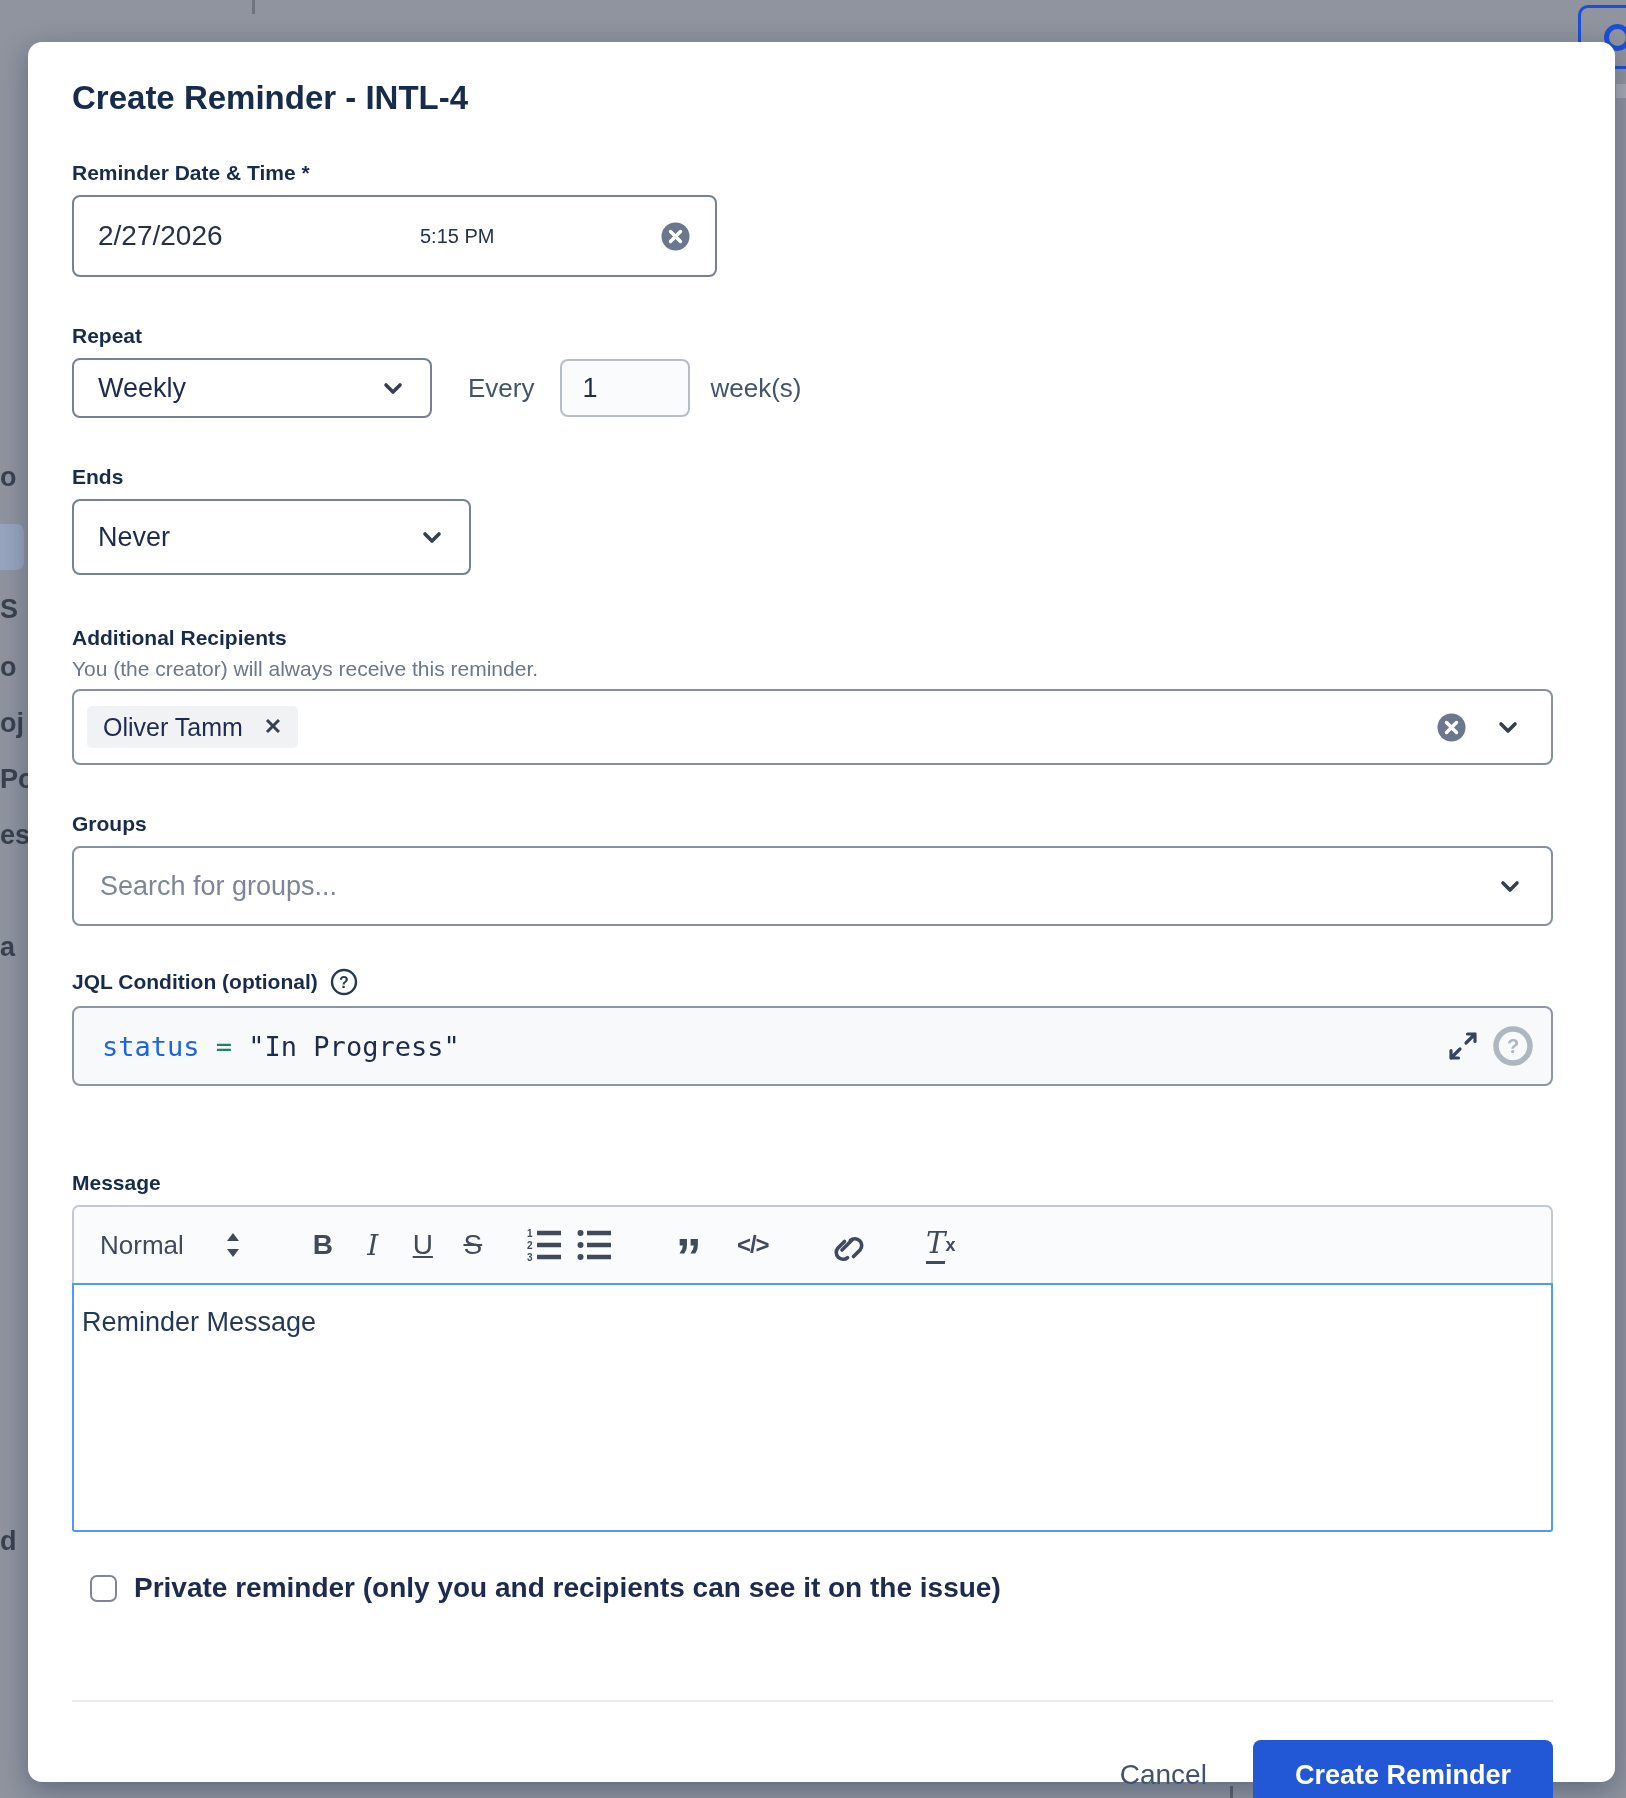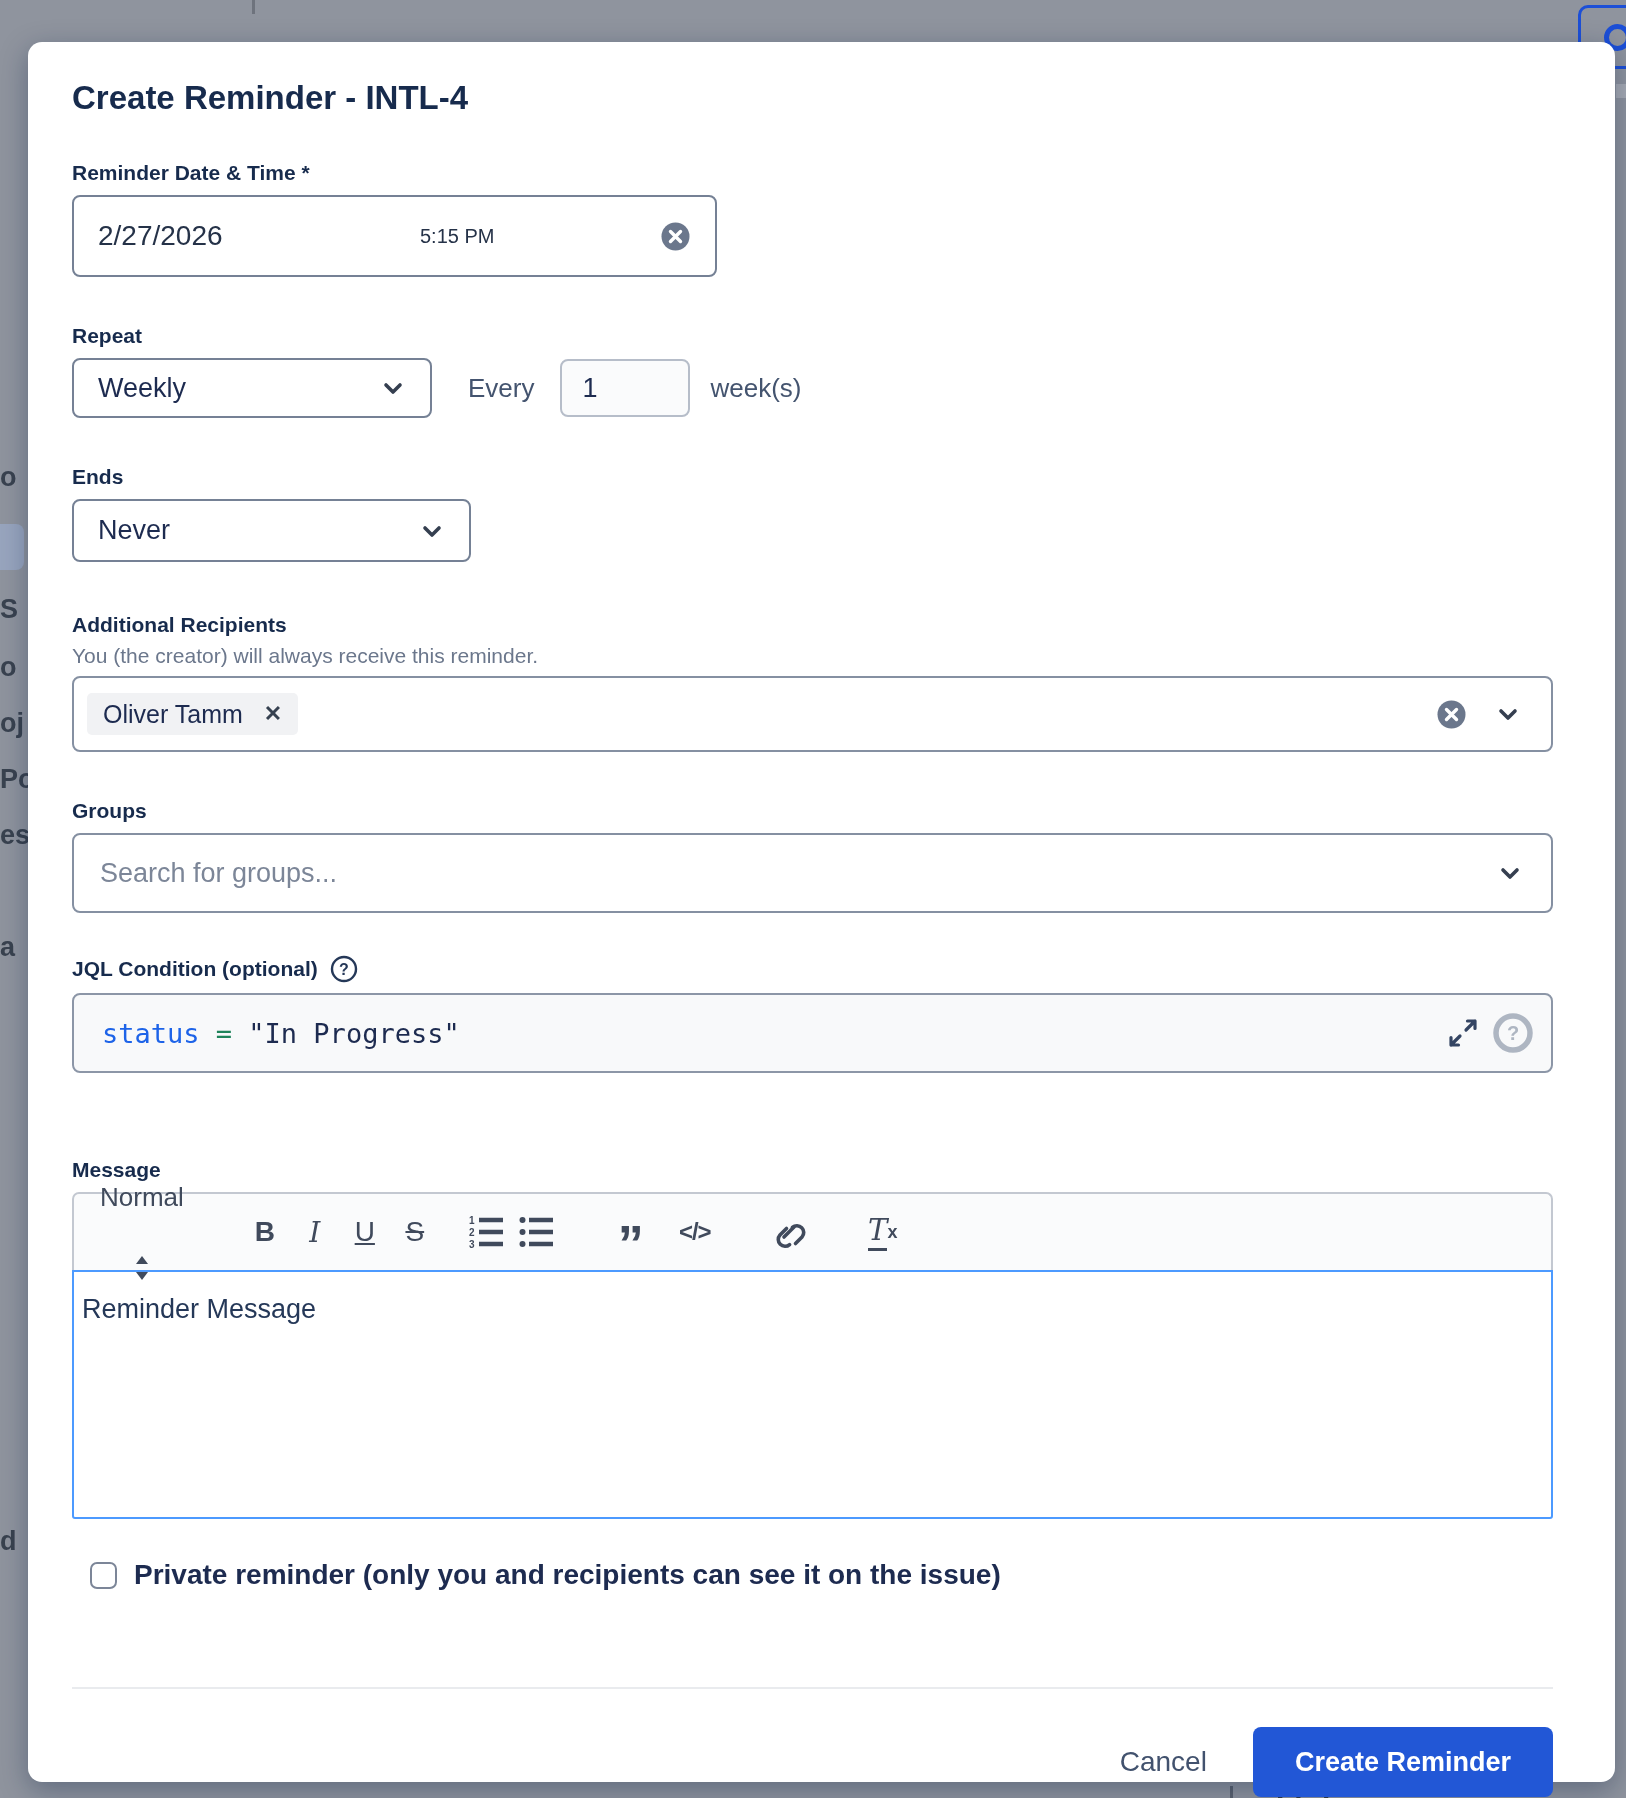--- a/index.html
+++ b/index.html
@@ -55,21 +55,21 @@
   .repeat-row { display:flex; align-items:center; }
   .sel-weekly { width:360px; height:60px; }
   .inline-lbl { font-size:26px; color:#44546F; }
   .every-lbl { margin-left:36px; }
   .interval-input {
     margin-left:26px; width:130px; height:58px; border:2px solid #B6BDC9; border-radius:8px;
     background:#FAFBFC; font-size:27px; color:#1D2B50; padding:0 0 0 20px;
     font-family:"Liberation Sans",sans-serif;
   }
   .weeks-lbl { margin-left:20px; }
-  .sel-never { width:399px; height:63px; }
+  .sel-never { width:399px; height:76px; }
 
   
   .recipients-field {
     width:1481px; height:76px; border:2px solid #8590A2; border-radius:8px;
     display:flex; align-items:center; padding:0 28px 0 13px; background:#fff;
   }
   .tag {
     background:#F1F2F4; border-radius:5px; height:42px; display:flex; align-items:center;
     padding:0 16px; gap:21px;
   }
@@ -101,21 +101,21 @@
   .jql-v { color:#1D2B50; }
   .jql-icons { margin-left:auto; display:flex; align-items:center; gap:10px; }
 
   
   .msg-section { margin-top:84px; }
   .editor-toolbar {
     width:1481px; height:78px; background:#FAFBFC;
     border:2px solid #C3C8D1; border-bottom:none; border-radius:7px 7px 0 0;
     display:flex; align-items:center; padding:0 26px; color:#404A5C;
   }
-  .tb-style { display:flex; align-items:center; gap:40px; cursor:pointer;flex-direction:column; }
+  .tb-style { display:flex; align-items:center; gap:40px; cursor:pointer; }
   .tb-style-text { font-size:26px; color:#404A5C; }
   .tb-btn {
     display:flex; align-items:center; justify-content:center;
     min-width:42px; height:48px; cursor:pointer; color:#404A5C; font-size:28px;
   }
   .tb-b { font-weight:700; }
   .tb-i { font-style:italic; font-family:"DejaVu Serif", serif; }
   .tb-u { text-decoration:underline; }
   .tb-s { text-decoration:line-through; }
   .tb-quote { font-size:52px; font-weight:700; line-height:20px; padding-top:24px; }

